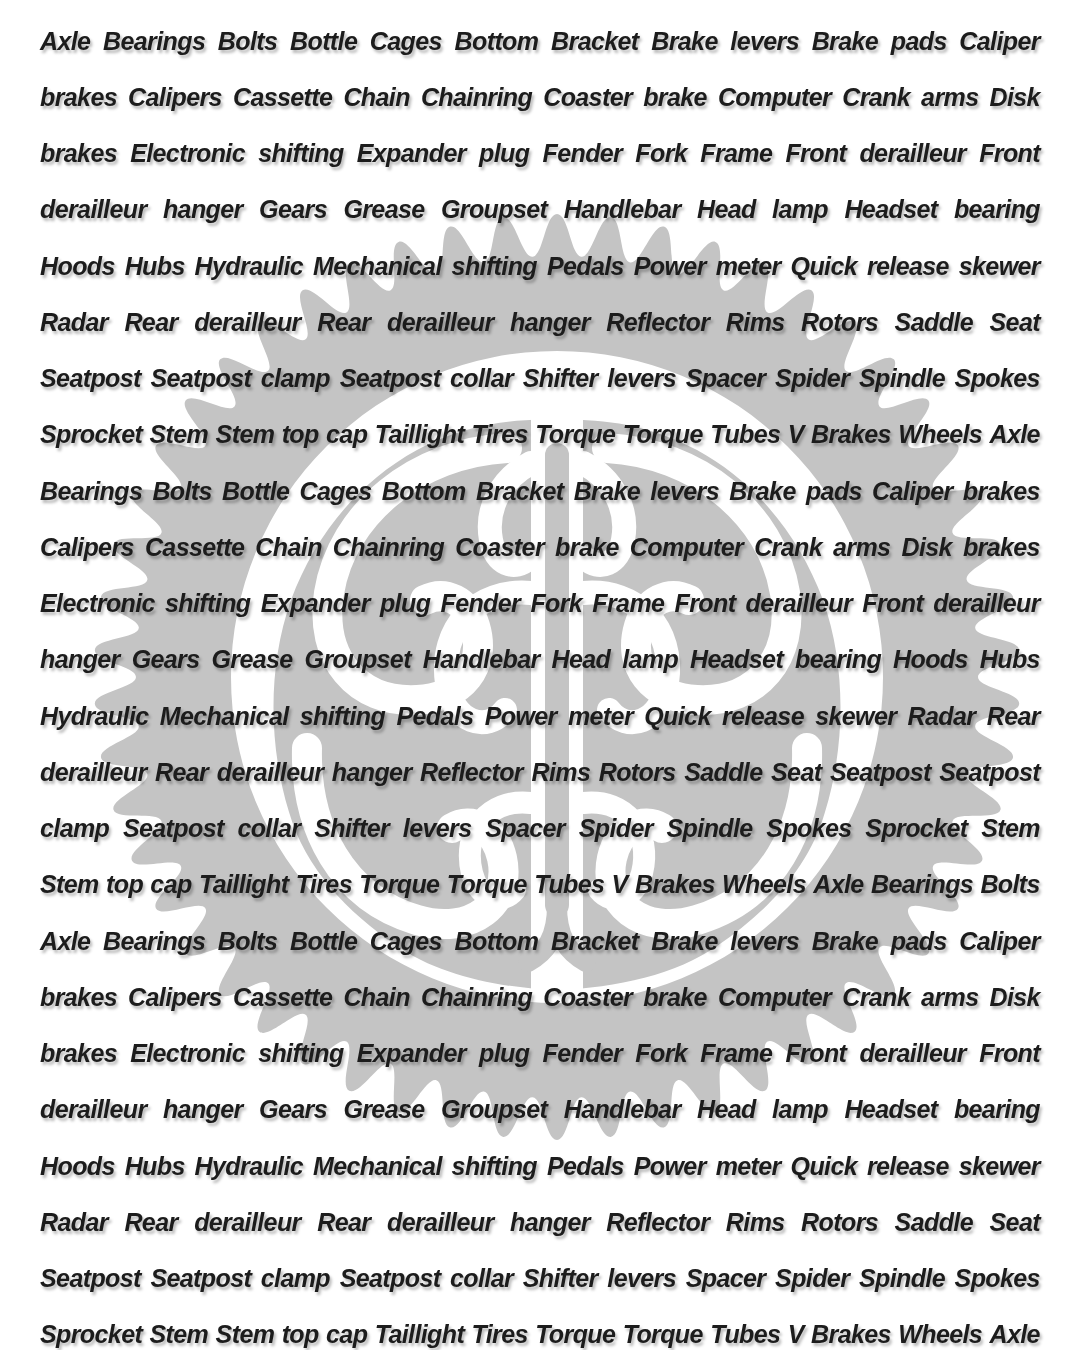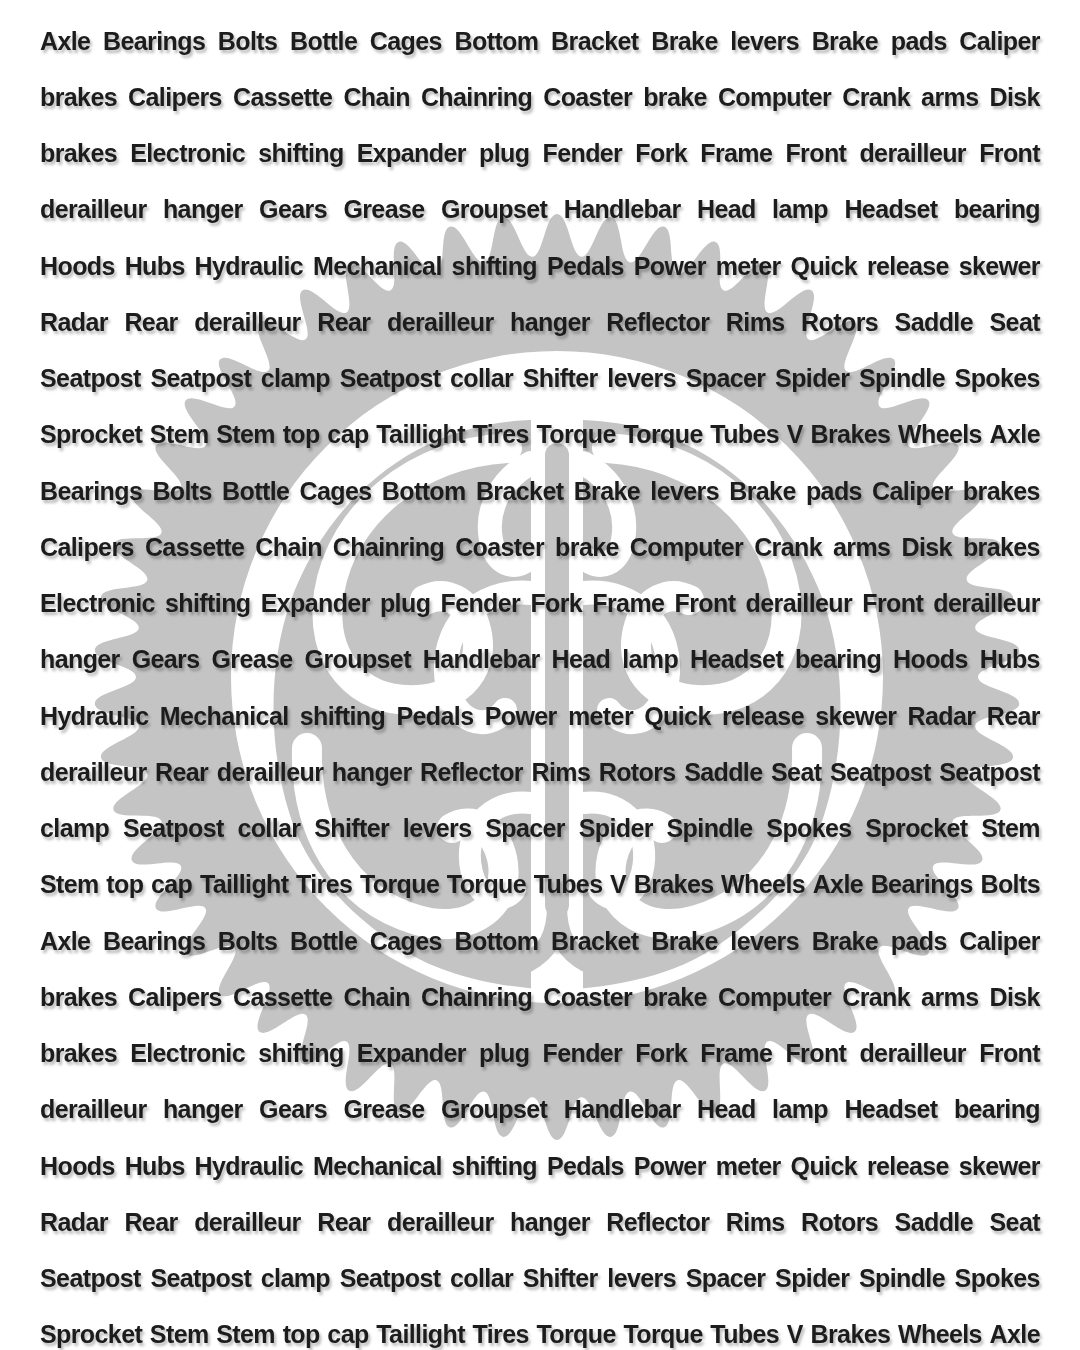--- a/index.html
+++ b/index.html
@@ -23,20 +23,21 @@
     height:56.25px;
     display:flex;
     flex-wrap:nowrap;
     justify-content:space-between;
     align-items:center;
     font-size:25px;
     font-weight:700;
     letter-spacing:-0.6px;
     white-space:nowrap;
     text-shadow:2px 3px 3px rgba(0,0,0,0.28);
+    font-style:italic;
   }
   .line span{display:inline-block;}
 </style>
 </head>
 <body style="background: rgb(255, 255, 255); color: rgb(28, 28, 28);">
 
 <svg id="watermark" viewBox="0 0 1080 1350" xmlns="http://www.w3.org/2000/svg" aria-hidden="true">
   <path id="gear-path" fill-rule="evenodd" d="M978.0,677.0 C977.9,687.8 1019.8,692.1 1019.2,703.9 C1018.4,715.7 976.3,715.2 975.2,725.9 C973.8,736.6 1014.9,745.7 1013.0,757.4 C1010.8,769.0 969.0,763.6 966.7,774.1 C964.0,784.5 1003.8,798.4 1000.5,809.8 C997.0,821.1 956.2,810.8 952.6,821.0 C948.8,831.1 986.7,849.4 982.1,860.4 C977.3,871.2 937.9,856.3 933.2,865.9 C928.3,875.5 963.8,898.2 958.0,908.5 C951.9,918.7 914.5,899.3 908.7,908.3 C902.7,917.3 935.3,943.9 928.4,953.5 C921.2,962.9 886.3,939.3 879.5,947.6 C872.5,955.8 901.8,986.0 893.8,994.7 C885.5,1003.2 853.7,975.7 845.9,983.2 C838.0,990.5 863.6,1023.9 854.6,1031.7 C845.4,1039.2 817.0,1008.1 808.4,1014.7 C799.7,1021.0 821.2,1057.2 811.4,1063.8 C801.4,1070.2 776.8,1036.1 767.5,1041.6 C758.1,1046.9 775.3,1085.3 764.8,1090.8 C754.1,1095.9 733.6,1059.2 723.7,1063.6 C713.8,1067.7 726.4,1107.9 715.4,1112.1 C704.2,1116.0 688.0,1077.1 677.7,1080.3 C667.4,1083.3 675.3,1124.6 663.8,1127.5 C652.2,1130.1 640.7,1089.6 630.1,1091.6 C619.5,1093.3 622.5,1135.3 610.8,1136.9 C599.0,1138.1 592.2,1096.5 581.5,1097.3 C570.7,1097.8 568.9,1139.8 557.0,1140.0 C545.1,1139.8 543.3,1097.8 532.5,1097.3 C521.8,1096.5 515.0,1138.1 503.2,1136.9 C491.5,1135.3 494.5,1093.3 483.9,1091.6 C473.3,1089.6 461.8,1130.1 450.2,1127.5 C438.7,1124.6 446.6,1083.3 436.3,1080.3 C426.0,1077.1 409.8,1116.0 398.6,1112.1 C387.6,1107.9 400.2,1067.7 390.3,1063.6 C380.4,1059.2 359.9,1095.9 349.2,1090.8 C338.7,1085.3 355.9,1046.9 346.5,1041.6 C337.2,1036.1 312.6,1070.2 302.6,1063.8 C292.8,1057.2 314.3,1021.0 305.6,1014.7 C297.0,1008.1 268.6,1039.2 259.4,1031.7 C250.4,1023.9 276.0,990.5 268.1,983.2 C260.3,975.7 228.5,1003.2 220.2,994.7 C212.2,986.0 241.5,955.8 234.5,947.6 C227.7,939.3 192.8,962.9 185.6,953.5 C178.7,943.9 211.3,917.3 205.3,908.3 C199.5,899.3 162.1,918.7 156.0,908.5 C150.2,898.2 185.7,875.5 180.8,865.9 C176.1,856.3 136.7,871.2 131.9,860.4 C127.3,849.4 165.2,831.1 161.4,821.0 C157.8,810.8 117.0,821.1 113.5,809.8 C110.2,798.4 150.0,784.5 147.3,774.1 C145.0,763.6 103.2,769.0 101.0,757.4 C99.1,745.7 140.2,736.6 138.8,725.9 C137.7,715.2 95.6,715.7 94.8,703.9 C94.2,692.1 136.1,687.8 136.0,677.0 C136.1,666.2 94.2,661.9 94.8,650.1 C95.6,638.3 137.7,638.8 138.8,628.1 C140.2,617.4 99.1,608.3 101.0,596.6 C103.2,585.0 145.0,590.4 147.3,579.9 C150.0,569.5 110.2,555.6 113.5,544.2 C117.0,532.9 157.8,543.2 161.4,533.0 C165.2,522.9 127.3,504.6 131.9,493.6 C136.7,482.8 176.1,497.7 180.8,488.1 C185.7,478.5 150.2,455.8 156.0,445.5 C162.1,435.3 199.5,454.7 205.3,445.7 C211.3,436.7 178.7,410.1 185.6,400.5 C192.8,391.1 227.7,414.7 234.5,406.4 C241.5,398.2 212.2,368.0 220.2,359.3 C228.5,350.8 260.3,378.3 268.1,370.8 C276.0,363.5 250.4,330.1 259.4,322.3 C268.6,314.8 297.0,345.9 305.6,339.3 C314.3,333.0 292.8,296.8 302.6,290.2 C312.6,283.8 337.2,317.9 346.5,312.4 C355.9,307.1 338.7,268.7 349.2,263.2 C359.9,258.1 380.4,294.8 390.3,290.4 C400.2,286.3 387.6,246.1 398.6,241.9 C409.8,238.0 426.0,276.9 436.3,273.7 C446.6,270.7 438.7,229.4 450.2,226.5 C461.8,223.9 473.3,264.4 483.9,262.4 C494.5,260.7 491.5,218.7 503.2,217.1 C515.0,215.9 521.8,257.5 532.5,256.7 C543.3,256.2 545.1,214.2 557.0,214.0 C568.9,214.2 570.7,256.2 581.5,256.7 C592.2,257.5 599.0,215.9 610.8,217.1 C622.5,218.7 619.5,260.7 630.1,262.4 C640.7,264.4 652.2,223.9 663.8,226.5 C675.3,229.4 667.4,270.7 677.7,273.7 C688.0,276.9 704.2,238.0 715.4,241.9 C726.4,246.1 713.8,286.3 723.7,290.4 C733.6,294.8 754.1,258.1 764.8,263.2 C775.3,268.7 758.1,307.1 767.5,312.4 C776.8,317.9 801.4,283.8 811.4,290.2 C821.2,296.8 799.7,333.0 808.4,339.3 C817.0,345.9 845.4,314.8 854.6,322.3 C863.6,330.1 838.0,363.5 845.9,370.8 C853.7,378.3 885.5,350.8 893.8,359.3 C901.8,368.0 872.5,398.2 879.5,406.4 C886.3,414.7 921.2,391.1 928.4,400.5 C935.3,410.1 902.7,436.7 908.7,445.7 C914.5,454.7 951.9,435.3 958.0,445.5 C963.8,455.8 928.3,478.5 933.2,488.1 C937.9,497.7 977.3,482.8 982.1,493.6 C986.7,504.6 948.8,522.9 952.6,533.0 C956.2,543.2 997.0,532.9 1000.5,544.2 C1003.8,555.6 964.0,569.5 966.7,579.9 C969.0,590.4 1010.8,585.0 1013.0,596.6 C1014.9,608.3 973.8,617.4 975.2,628.1 C976.3,638.8 1018.4,638.3 1019.2,650.1 C1019.8,661.9 977.9,666.2 978.0,677.0Z M231,677 a326,326 0 1,0 652,0 a326,326 0 1,0 -652,0 Z" fill="#c4c4c4"></path>
   <g id="brain">
     <path id="brain-silhouette" d="M557.0,990.0 C497.0,988.0 437.0,974.0 397.0,946.0 C347.0,912.0 305.0,868.0 289.0,812.0 C269.0,748.0 267.0,668.0 291.0,600.0 C315.0,536.0 357.0,483.0 417.0,450.0 C462.0,426.0 509.0,418.0 557.0,420.0 C605.0,418.0 652.0,426.0 697.0,450.0 C757.0,483.0 799.0,536.0 823.0,600.0 C847.0,668.0 845.0,748.0 825.0,812.0 C809.0,868.0 767.0,912.0 717.0,946.0 C677.0,974.0 617.0,988.0 557.0,990.0Z" fill="#c4c4c4"></path>

